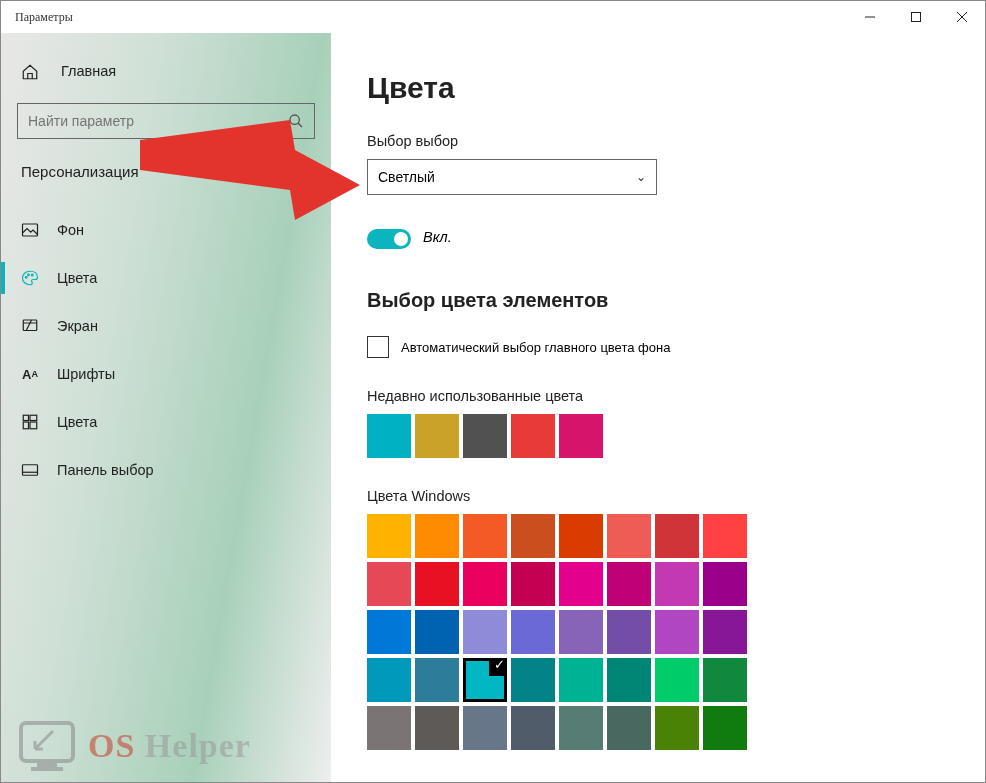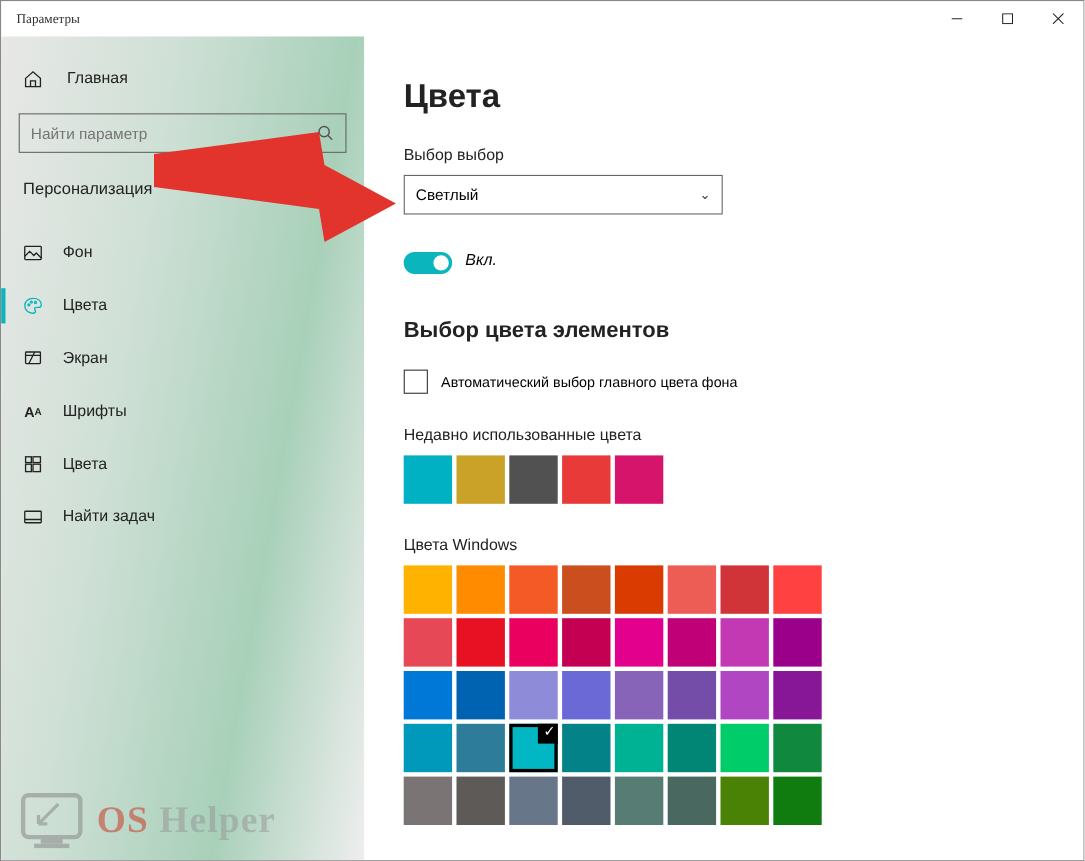--- a/index.html
+++ b/index.html
@@ -143,21 +143,21 @@
           </span>
         <span>Цвета</span>
       </div>
       <div class="nav-item">
         <span class="icon">
             <svg width="18" height="18" viewBox="0 0 24 24" fill="none" stroke="currentColor" stroke-width="1.6">
               <rect x="2" y="5" width="20" height="14" rx="1"></rect>
               <line x1="2" y1="15" x2="22" y2="15"></line>
             </svg>
           </span>
-        <span>Найти задач</span>
+        <span>Панель выбор</span>
       </div>
     </div>
 
     <div class="content">
       <div class="page-title">Цвета</div>
 
       <div class="field-label">Выбор выбор</div>
       <div class="select">
         <span>Светлый</span>
         <span class="chev">⌄</span>

